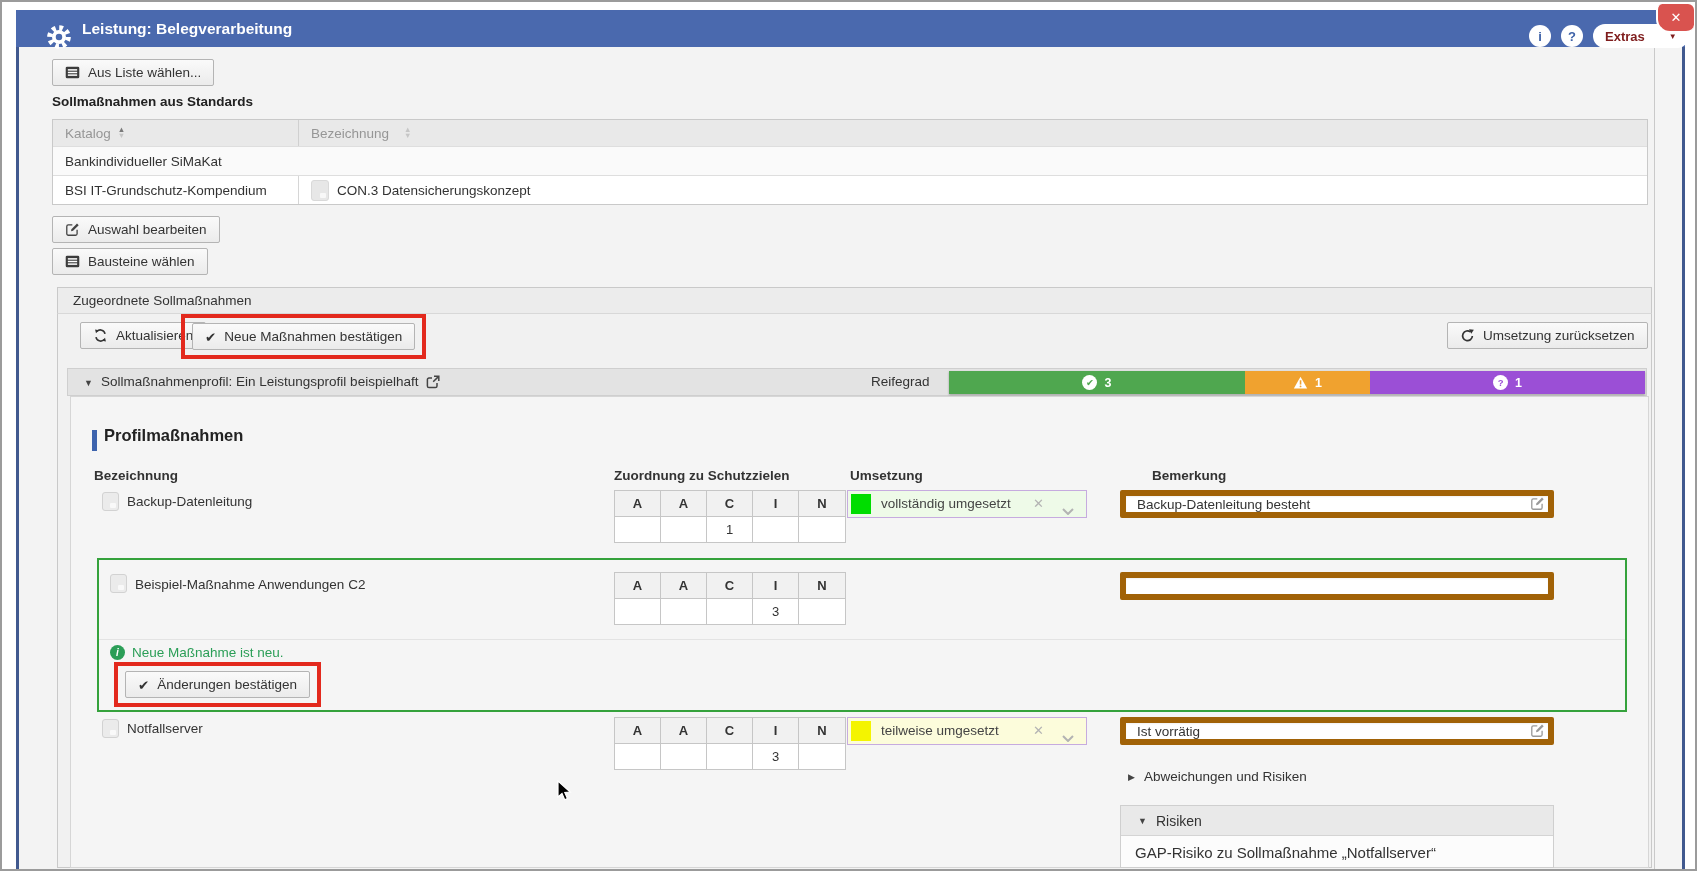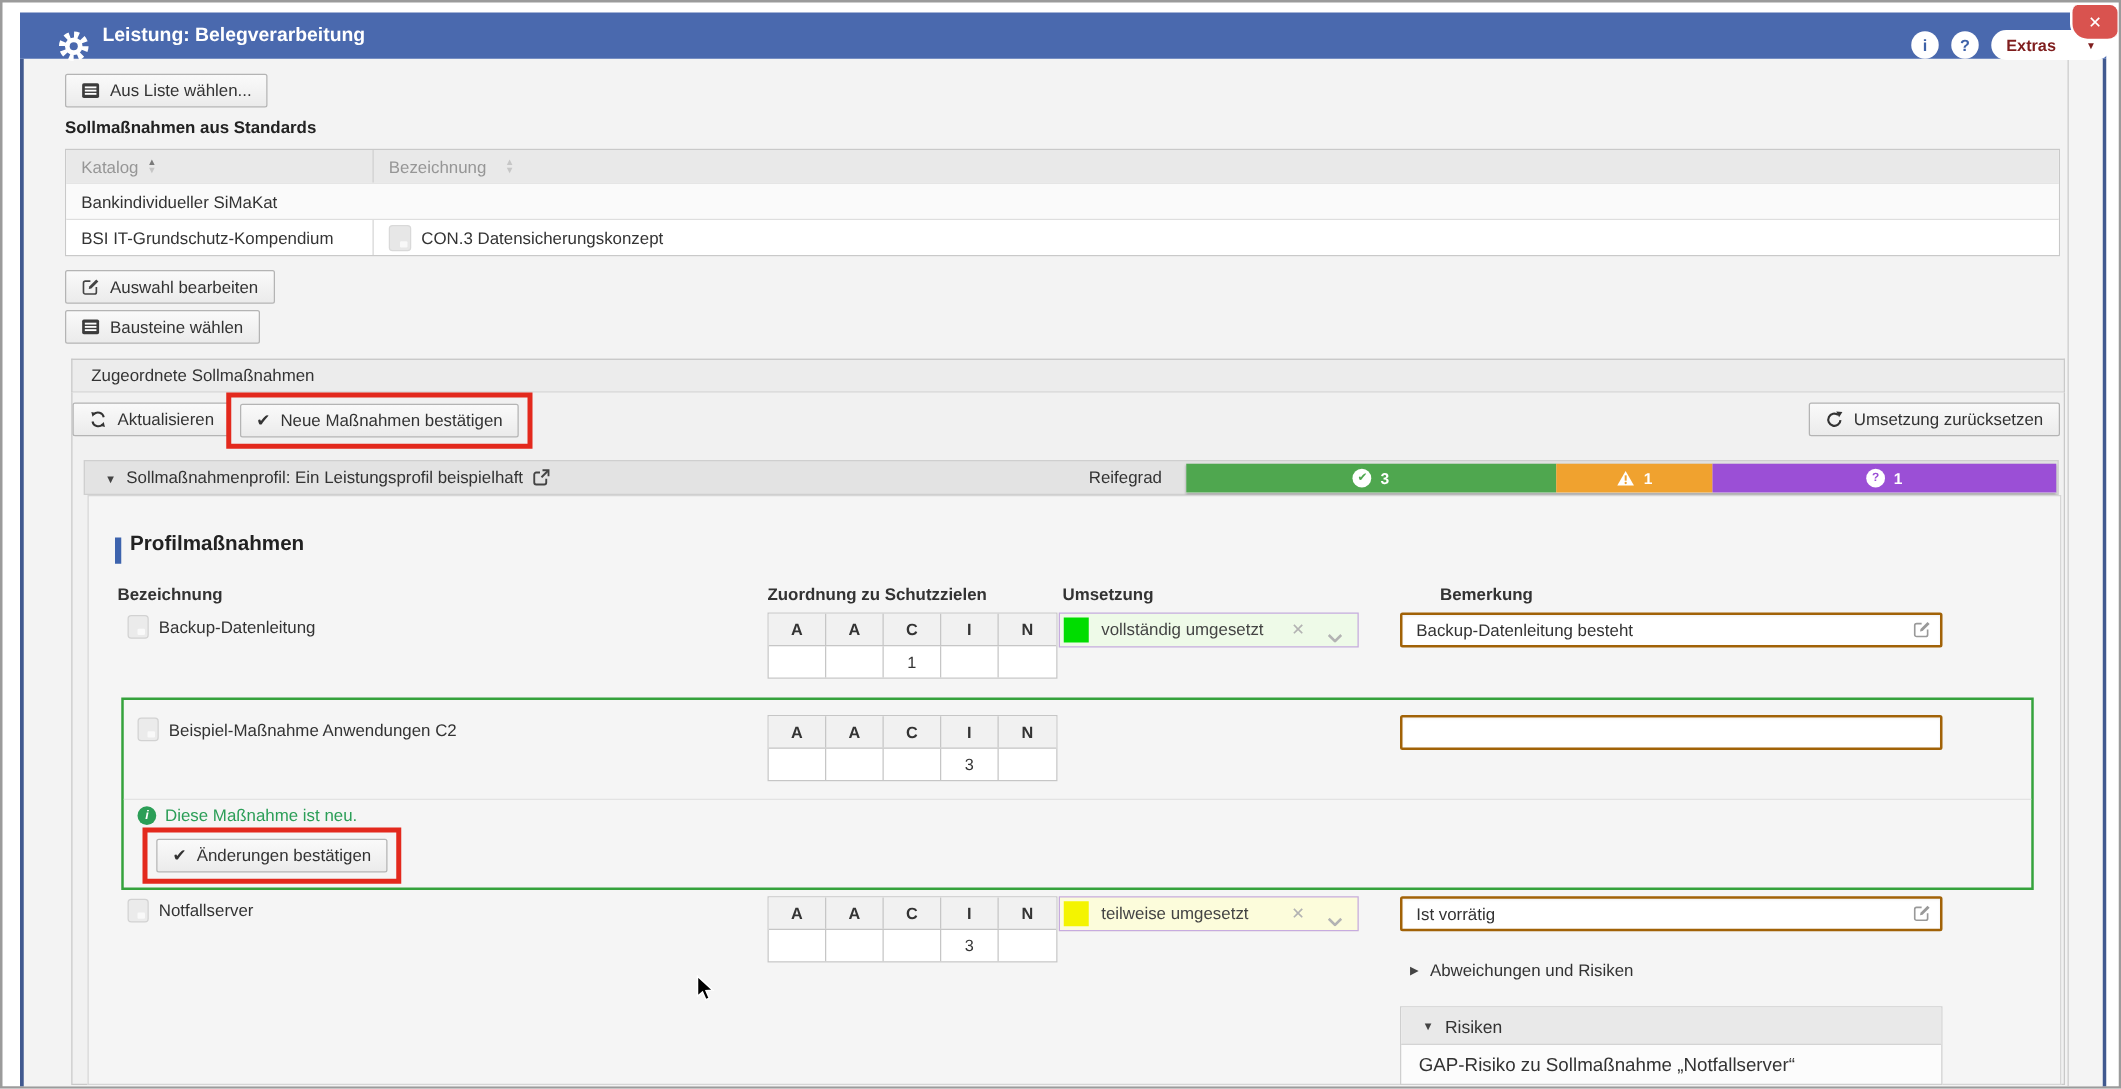--- a/index.html
+++ b/index.html
@@ -71,21 +71,21 @@
   .zcell{width:46px;border-right:1px solid #c6c6c6;display:flex;align-items:center;justify-content:center;font-size:13px;color:#333;box-sizing:border-box;}
   .zcell:last-child{border-right:none;}
 
   .status-select{position:absolute;height:28px;border:1px solid #c6abdf;box-sizing:border-box;cursor:pointer;}
   .chip{position:absolute;left:3px;top:3px;width:20px;height:20px;}
   .sel-text{position:absolute;left:33px;top:0;height:26px;line-height:26px;font-size:13.5px;color:#444;}
   .sel-clear{position:absolute;right:42px;top:0;height:26px;line-height:26px;font-size:13px;color:#b3b3b3;cursor:pointer;}
   .sel-caret{position:absolute;right:12px;top:10px;cursor:pointer;}
 
   .remark-wrap{position:absolute;width:434px;height:28px;}
-  .remark-input{width:100%;height:28px;border:2px solid #a16207;border-radius:2px;background:#fff;box-sizing:border-box;padding:0 30px 0 11px;font-size:13.5px;color:#333;font-family:inherit;box-shadow:inset 0 1px 2px rgba(0,0,0,.06);}
+  .remark-input{width:100%;height:28px;border:6px solid #a16207;border-radius:2px;background:#fff;box-sizing:border-box;padding:0 30px 0 11px;font-size:13.5px;color:#333;font-family:inherit;box-shadow:inset 0 1px 2px rgba(0,0,0,.06);}
   .edit-ic{position:absolute;right:9px;top:6px;cursor:pointer;}
 
   .green-box{left:95px;top:556px;width:1530px;height:154px;border:2px solid #35a23c;box-sizing:border-box;}
   .hairline{left:97px;top:637px;width:1526px;height:1px;background:#e3e3e3;}
   .new-note{left:108px;top:643px;display:flex;align-items:center;gap:7px;font-size:13.5px;color:#2b9e57;}
   .note-ic{width:15px;height:15px;border-radius:50%;background:#2b9e57;color:#fff;font-size:10px;font-weight:bold;display:flex;align-items:center;justify-content:center;font-style:italic;}
 
   .deviations{left:1126px;top:767px;display:flex;align-items:center;gap:9px;font-size:13.5px;color:#333;cursor:pointer;}
   .dev-caret{font-size:9px;color:#444;}
   .risks-panel{left:1118px;top:803px;width:434px;height:63px;border:1px solid #cfcfcf;box-sizing:border-box;background:#fcfcfc;}
@@ -181,21 +181,21 @@
         <rect x="3" y="9" width="10" height="1.6" fill="#fff"></rect>
       </svg>
     <span>Bausteine wählen</span>
   </button>
 
   <div class="abs section"></div>
   <div class="abs section-band">
     <span>Zugeordnete Sollmaßnahmen</span>
   </div>
 
-  <button class="btn abs" style="left:56px;top:320px;">
+  <button class="btn abs" style="left:78px;top:320px;">
     <svg viewBox="0 0 16 16" width="15" height="15">
         <path d="M3.2 9.8a5 5 0 0 0 8.6 2.5" fill="none" stroke="#333" stroke-width="1.7"></path>
         <path d="M12.8 6.2A5 5 0 0 0 4.2 3.7" fill="none" stroke="#333" stroke-width="1.7"></path>
         <polygon points="2.2,1.6 6.3,2.5 3.2,5.7" fill="#333"></polygon>
         <polygon points="13.8,14.4 9.7,13.5 12.8,10.3" fill="#333"></polygon>
       </svg>
     <span>Aktualisieren</span>
   </button>
 
   <div class="red-annot" style="left:179px;top:312px;">
@@ -307,21 +307,21 @@
       <div class="zcell"></div>
     </div>
   </div>
   <div class="remark-wrap" style="left:1118px;top:570px;">
     <input class="remark-input" readonly="" value="" style="">
   </div>
 
   <div class="abs hairline"></div>
   <div class="abs new-note">
     <span class="note-ic">i</span>
-    <span>Diese Maßnahme ist neu.</span>
+    <span>Neue Maßnahme ist neu.</span>
   </div>
 
   <div class="red-annot" style="left:112px;top:660px;">
     <button class="btn">
       <span>✔</span>
       <span>Änderungen bestätigen</span>
     </button>
   </div>
 
   <span class="chk-ic" style="left:100px;top:717px;"></span>

